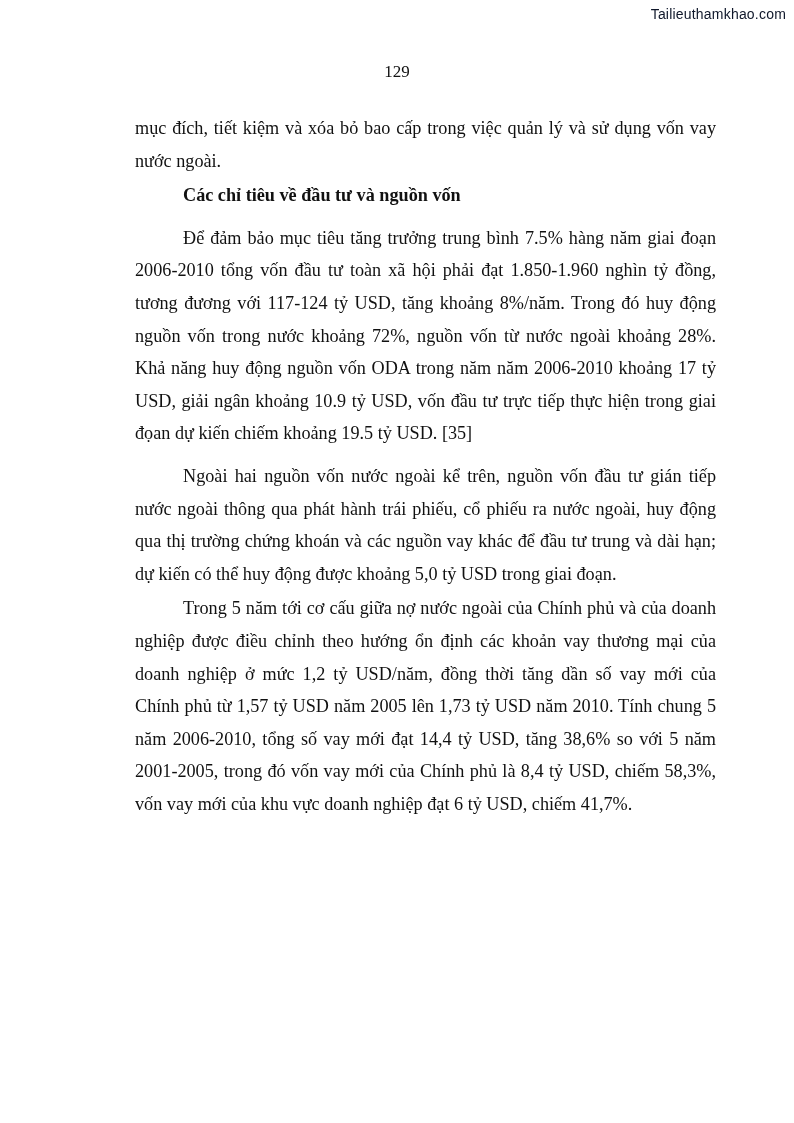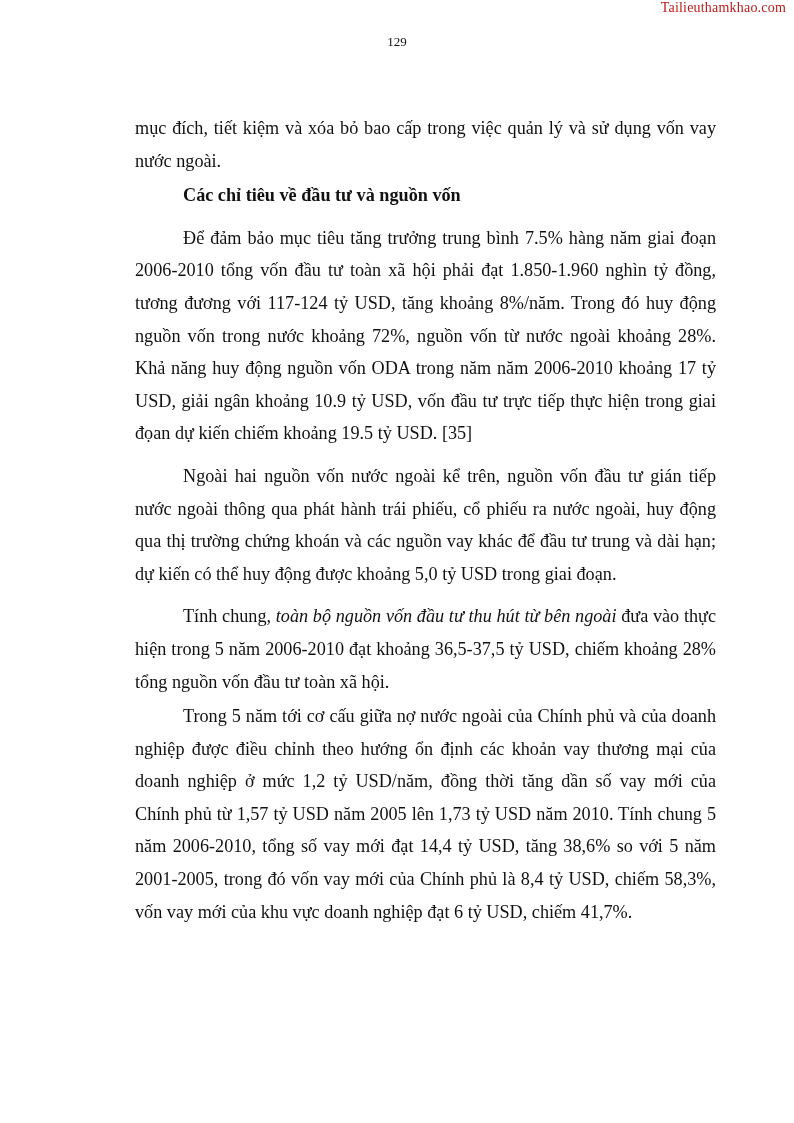--- a/index.html
+++ b/index.html
@@ -1,35 +1,34 @@
 <!DOCTYPE html>
 <html><head>
   <meta charset="utf-8">
   <style>
     html, body { margin: 0; padding: 0; background: #ffffff; }
     body { width: 794px; height: 1123px; position: relative; overflow: hidden;
            font-family: "Liberation Serif", "DejaVu Serif", serif; color: #111111; }
-    .watermark { position: absolute; top: 0; right: 8px; font-family: Liberation Serif, serif;
-                 font-size: 14px; color: #b91c1c; letter-spacing: 0.2px; }
-    .page-num { position: absolute; top: 34px; left: 0; width: 794px; text-align: center; font-size: 13px; }
+    .watermark { position: absolute; top: 6px; right: 8px; font-family: Liberation Sans, sans-serif;
+                 font-size: 14px; color: #0f172a; letter-spacing: 0.2px; }
+    .page-num { position: absolute; top: 62px; left: 0; width: 794px; text-align: center; font-size: 17px; }
     .content { position: absolute; top: 110px; left: 133px; width: 585px; font-size: 18.2px; line-height: 32.6px; }
     .content p { margin: 2px; text-align: justify; }
     .indent { text-indent: 48px; }
     .gap { margin-top: 10px !important; }
     .heading { font-weight: bold; margin: 0; }
     .h1 { padding-left: 48px; margin-top: 10px; }
     .h2 { padding-left: 38px; margin-top: 18px !important; margin-bottom: 18px !important; }
     em { font-style: italic; }
   </style>
 </head>
 <body>
 
 <div class="watermark">Tailieuthamkhao.com</div>
 <div class="page-num">129</div>
 
 <div class="content">
   <p>mục đích, tiết kiệm và xóa bỏ bao cấp trong việc quản lý và sử dụng vốn vay nước ngoài.</p>
   <p class="heading h1">Các chỉ tiêu về đầu tư và nguồn vốn</p>
   <p class="indent gap">Để đảm bảo mục tiêu tăng trưởng trung bình 7.5% hàng năm giai đoạn 2006-2010 tổng vốn đầu tư toàn xã hội phải đạt 1.850-1.960 nghìn tỷ đồng, tương đương với 117-124 tỷ USD, tăng khoảng 8%/năm. Trong đó huy động nguồn vốn trong nước khoảng 72%, nguồn vốn từ nước ngoài khoảng 28%. Khả năng huy động nguồn vốn ODA trong năm năm 2006-2010 khoảng 17 tỷ USD, giải ngân khoảng 10.9 tỷ USD, vốn đầu tư trực tiếp thực hiện trong giai đọan dự kiến chiếm khoảng 19.5 tỷ USD. [35]</p>
   <p class="indent gap">Ngoài hai nguồn vốn nước ngoài kể trên, nguồn vốn đầu tư gián tiếp nước ngoài thông qua phát hành trái phiếu, cổ phiếu ra nước ngoài, huy động qua thị trường chứng khoán và các nguồn vay khác để đầu tư trung và dài hạn; dự kiến có thể huy động được khoảng 5,0 tỷ USD trong giai đoạn.</p>
-  <p class="indent gap"><span>Tính chung, </span><em>toàn bộ nguồn vốn đầu tư thu hút từ bên ngoài</em><span> đưa vào thực hiện trong 5 năm 2006-2010 đạt khoảng 36,5-37,5 tỷ USD, chiếm khoảng 28% tổng nguồn vốn đầu tư toàn xã hội.</span></p>
   <p class="indent">Trong 5 năm tới cơ cấu giữa nợ nước ngoài của Chính phủ và của doanh nghiệp được điều chỉnh theo hướng ổn định các khoản vay thương mại của doanh nghiệp ở mức 1,2 tỷ USD/năm, đồng thời tăng dần số vay mới của Chính phủ từ 1,57 tỷ USD năm 2005 lên 1,73 tỷ USD năm 2010. Tính chung 5 năm 2006-2010, tổng số vay mới đạt 14,4 tỷ USD, tăng 38,6% so với 5 năm 2001-2005, trong đó vốn vay mới của Chính phủ là 8,4 tỷ USD, chiếm 58,3%, vốn vay mới của khu vực doanh nghiệp đạt 6 tỷ USD, chiếm 41,7%.</p>
 </div>
 
 </body></html>

